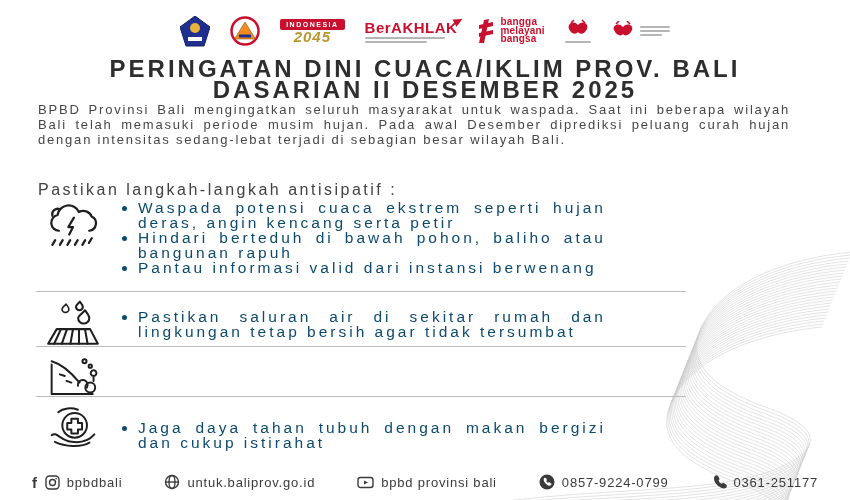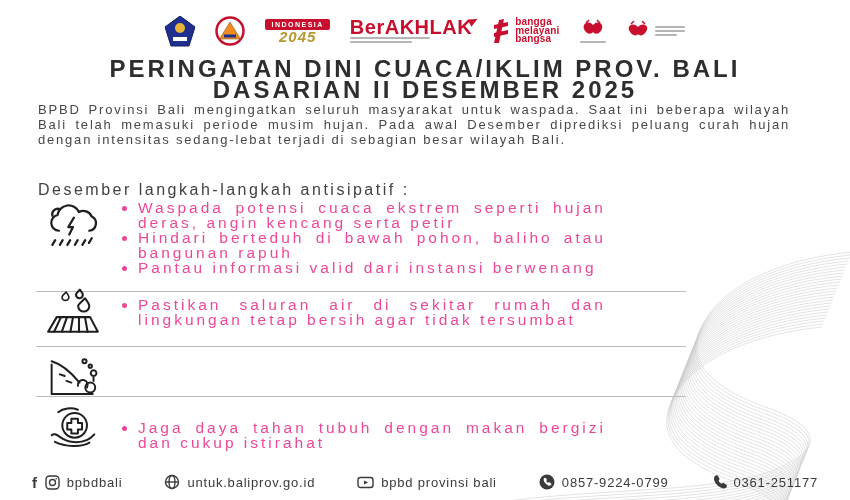--- a/index.html
+++ b/index.html
@@ -14,21 +14,21 @@
 
   
   .logos { position:absolute; top:13px; left:0; right:0; height:36px; z-index:1;
     display:flex; justify-content:center; align-items:center; gap:20px; }
   .logo { display:flex; flex-direction:column; align-items:center; justify-content:center; }
   .logo-2045 .banner { background:#c8102e; color:#fff; font-size:7px; font-weight:bold;
     letter-spacing:1.5px; padding:2px 6px; border-radius:2px; line-height:7px; }
   .logo-2045 .year { color:#b9972f; font-weight:bold; font-style:italic; font-size:15px;
     line-height:14px; letter-spacing:1px; }
   .logo-berakhlak { position:relative; align-items:flex-start; }
-  .logo-berakhlak .word { color:#c8102e; font-weight:bold; font-size:20px; letter-spacing:0.5px; line-height:15px; }
+  .logo-berakhlak .word { color:#c8102e; font-weight:bold; font-size:15px; letter-spacing:0.5px; line-height:15px; }
   .logo-berakhlak .swoosh { position:absolute; top:-3px; right:-6px; width:0; height:0;
     border-left:9px solid #c8102e; border-top:4px solid transparent; border-bottom:4px solid transparent;
     transform:rotate(-28deg); }
   .tagline-bar { background:#b5b5b5; height:2px; border-radius:1px; margin-top:2px; }
   .logo-bangga { flex-direction:row; gap:5px; align-items:center; }
   .logo-bangga .stack span { display:block; color:#c8102e; font-weight:bold; font-size:10px;
     line-height:8.5px; letter-spacing:0.2px; }
   .mini-bars { display:flex; flex-direction:column; gap:2px; }
 
   
@@ -40,24 +40,24 @@
     font-size:13px; line-height:15px; letter-spacing:1.8px; text-align:justify; color:#474747; }
 
   .list-heading { position:absolute; top:181px; left:38px; z-index:1;
     font-size:16px; letter-spacing:2.5px; color:#424242; }
 
   
   .section { position:absolute; left:40px; z-index:1; display:flex; align-items:flex-start; }
   .icon-box { width:66px; flex:0 0 66px; margin-right:10px; display:flex; justify-content:center; }
   .icon-box svg { stroke:#1f1f1f; fill:none; stroke-width:2.4; stroke-linecap:round; stroke-linejoin:round; }
   .section ul { margin:0; padding-left:22px; width:490px; font-size:15.5px; line-height:15px;
-    letter-spacing:3px; text-align:justify; color:#ec4899; }
+    letter-spacing:3px; text-align:justify; color:#0c4a6e; }
   .section li { margin:0; padding:0; }
   #section-1 { top:200px; }
-  #section-2 { top:288px; align-items:center; }
+  #section-2 { top:300px; align-items:center; }
   #section-3 { top:353px; align-items:center; }
   #section-4 { top:404px; align-items:flex-end; }
   .divider { position:absolute; left:36px; width:650px; height:1px; background:#bdbdbd; z-index:1; }
   #divider-1 { top:291px; } #divider-2 { top:346px; } #divider-3 { top:396px; }
 
   
   .footer { position:absolute; left:0; right:0; bottom:2px; height:32px; z-index:2;
     display:flex; align-items:center; justify-content:space-between; padding:0 32px; }
   .contact { display:flex; align-items:center; gap:7px; font-size:13px; letter-spacing:0.8px; color:#3b3b3b; }
   .fb-glyph { font-weight:bold; font-size:15px; color:#3b3b3b; line-height:13px; }
@@ -158,21 +158,21 @@
     </div>
   </div>
 
   <div class="title">
     <div>PERINGATAN DINI CUACA/IKLIM PROV. BALI</div>
     <div>DASARIAN II DESEMBER 2025</div>
   </div>
 
   <div class="intro">BPBD Provinsi Bali mengingatkan seluruh masyarakat untuk waspada. Saat ini beberapa wilayah Bali telah memasuki periode musim hujan. Pada awal Desember diprediksi peluang curah hujan dengan intensitas sedang-lebat terjadi di sebagian besar wilayah Bali.</div>
 
-  <div class="list-heading">Desember langkah-langkah antisipatif :</div>
+  <div class="list-heading">Pastikan langkah-langkah antisipatif :</div>
 
   <div class="section" id="section-1">
     <div class="icon-box">
       <svg width="60" height="54" viewBox="0 0 64 56">
         <path d="M17,32 a8.5,8.5 0 0 1 -1.5,-16.8 a12,12 0 0 1 22.8,-3.2 a9.5,9.5 0 0 1 13.6,4.8 a8,8 0 0 1 -2.6,15.2"></path>
         <path d="M10,16 a6,6 0 0 1 8,-7"></path>
         <polyline points="33,18 27,28 32,28 28,36"></polyline>
         <path d="M13,42 L10,47 M21,42 L18,47 M29,42 L26,47 M37,42 L34,47 M45,42 L42,47 M52,40 L49,45"></path>
       </svg>
     </div>

